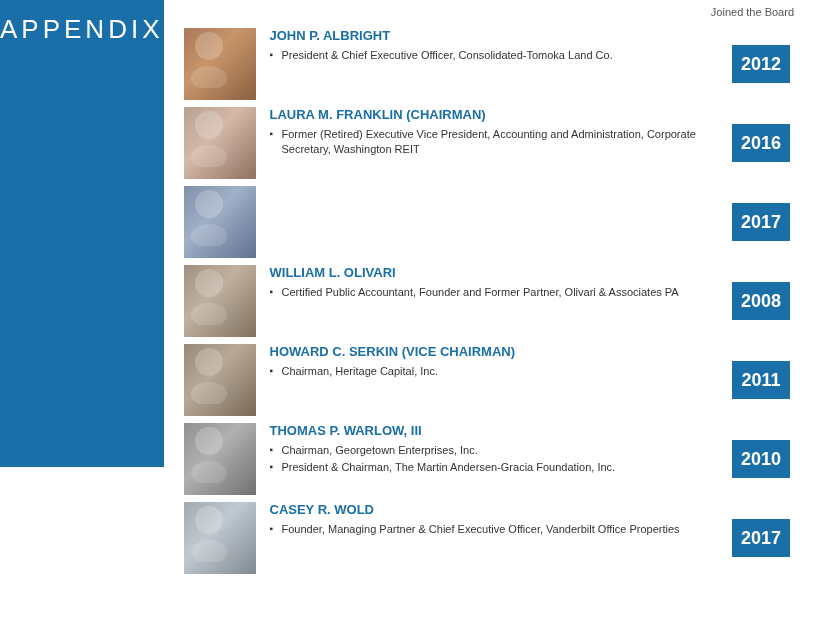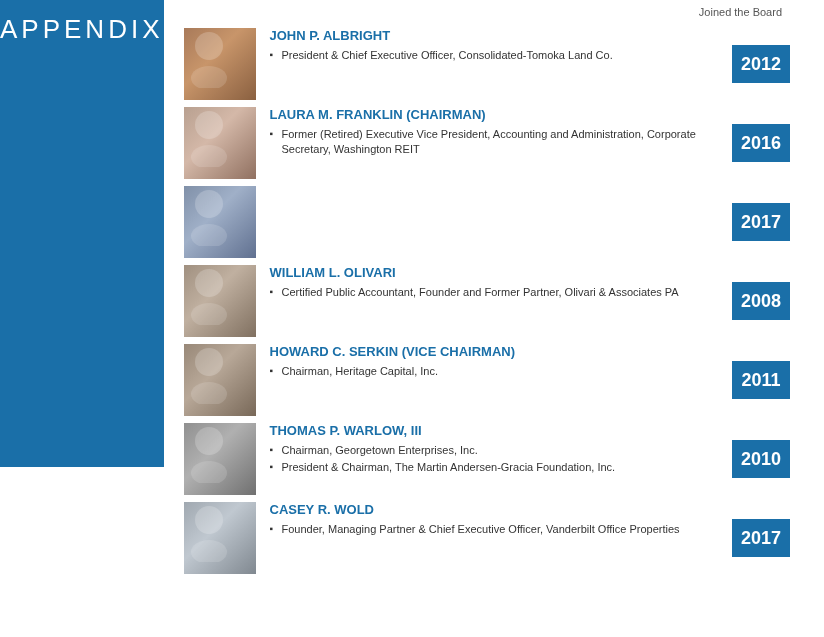--- a/index.html
+++ b/index.html
@@ -35,21 +35,21 @@
     .content {
       flex: 1;
       padding: 0 30px 0 20px;
       position: relative;
     }
 
     
     .joined-label {
       position: absolute;
       top: 6px;
-      right: 42px;
+      right: 30px;
       font-size: 11px;
       color: #555;
       text-align: right;
     }
 
     
     .members-list {
       margin-top: 28px;
     }
 

